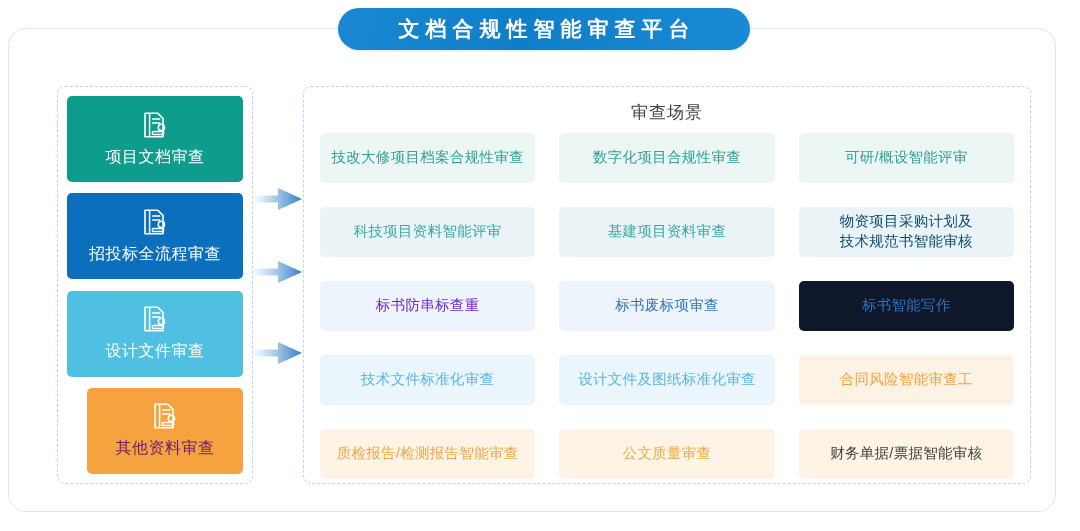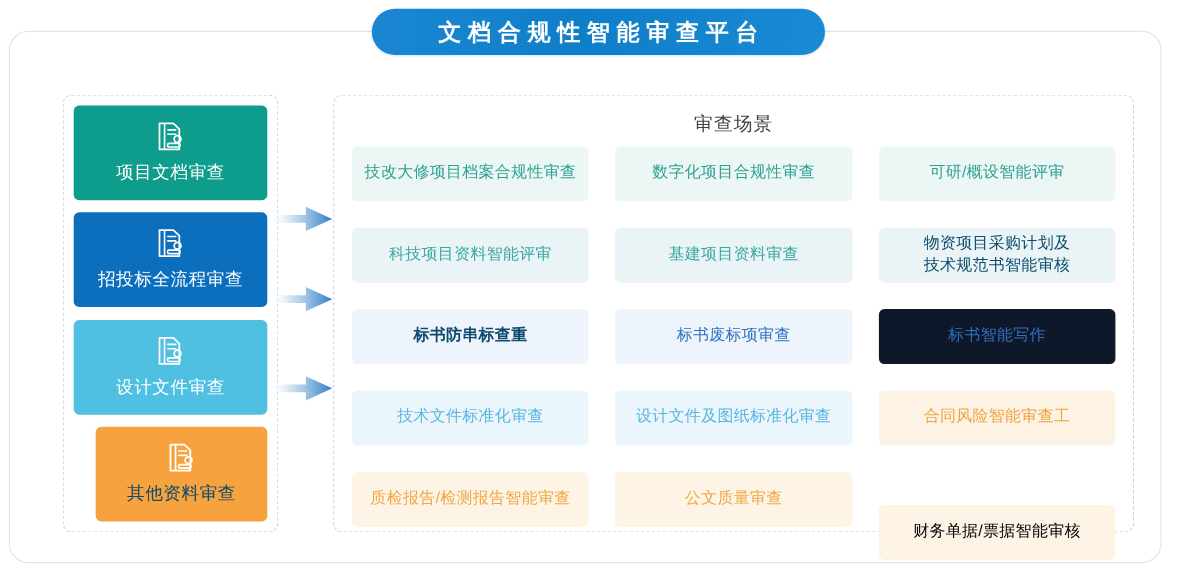--- a/index.html
+++ b/index.html
@@ -169,21 +169,21 @@
       <div class="cat-card" style="background: rgb(79, 192, 226); color: rgb(255, 255, 255);">
         <span class="cat-icon"><svg width="26" height="28" viewBox="0 0 26 28" fill="none" aria-hidden="true">
             <path d="M3 2.2h12.6l5.4 5.1V25.8H3z" stroke="#ffffff" stroke-width="1.6" stroke-linejoin="round"></path>
             <path d="M7.6 2.6v22.8" stroke="#ffffff" stroke-width="1.5"></path>
             <path d="M10.6 8h7.2M10.6 12h7.2" stroke="#ffffff" stroke-width="1.5" stroke-linecap="round"></path>
             <circle cx="19.4" cy="16.4" r="3.1" stroke="#ffffff" stroke-width="1.6" fill="none"></circle>
             <rect x="10.4" y="20.4" width="11.2" height="3.2" rx="1.1" stroke="#ffffff" stroke-width="1.5" fill="none"></rect>
           </svg></span>
         <span class="cat-label">设计文件审查</span>
       </div>
-      <div class="cat-card" style="background: rgb(245, 162, 63); color: #0c4a6e; margin-left: 20px;">
+      <div class="cat-card" style="background: rgb(245, 162, 63); color: #701a75; margin-left: 20px;">
         <span class="cat-icon"><svg width="26" height="28" viewBox="0 0 26 28" fill="none" aria-hidden="true">
             <path d="M3 2.2h12.6l5.4 5.1V25.8H3z" stroke="#ffffff" stroke-width="1.6" stroke-linejoin="round"></path>
             <path d="M7.6 2.6v22.8" stroke="#ffffff" stroke-width="1.5"></path>
             <path d="M10.6 8h7.2M10.6 12h7.2" stroke="#ffffff" stroke-width="1.5" stroke-linecap="round"></path>
             <circle cx="19.4" cy="16.4" r="3.1" stroke="#ffffff" stroke-width="1.6" fill="none"></circle>
             <rect x="10.4" y="20.4" width="11.2" height="3.2" rx="1.1" stroke="#ffffff" stroke-width="1.5" fill="none"></rect>
           </svg></span>
         <span class="cat-label">其他资料审查</span>
       </div>
     </div>
@@ -225,23 +225,23 @@
 <div class="right-panel">
   <div class="scene-title">审查场景</div>
   <div class="grid" id="scene-grid">
       <div class="cell" style="background: rgb(236, 247, 245); color: rgb(47, 161, 147);"><span>技改大修项目档案合规性审查</span></div>
       <div class="cell" style="background: rgb(236, 247, 245); color: rgb(47, 161, 147);"><span>数字化项目合规性审查</span></div>
       <div class="cell" style="background: rgb(236, 247, 245); color: rgb(47, 161, 147);"><span>可研/概设智能评审</span></div>
       <div class="cell" style="background: rgb(234, 244, 246); color: rgb(58, 168, 163);"><span>科技项目资料智能评审</span></div>
       <div class="cell" style="background: rgb(234, 244, 246); color: rgb(58, 168, 163);"><span>基建项目资料审查</span></div>
       <div class="cell" style="background: rgb(234, 244, 246); color: #0c4a6e;"><span>物资项目采购计划及
 技术规范书智能审核</span></div>
-      <div class="cell" style="background: rgb(238, 244, 251); color: #0c4a6e; font-weight: bold;"><span>标书防串标查重</span></div>
+      <div class="cell" style="background: rgb(238, 244, 251); color: #6d28d9;"><span>标书防串标查重</span></div>
       <div class="cell" style="background: rgb(238, 244, 251); color: rgb(46, 114, 189);"><span>标书废标项审查</span></div>
       <div class="cell" style="background: #0f172a; color: rgb(46, 114, 189);"><span>标书智能写作</span></div>
       <div class="cell" style="background: rgb(234, 246, 251); color: rgb(90, 182, 224);"><span>技术文件标准化审查</span></div>
       <div class="cell" style="background: rgb(234, 246, 251); color: rgb(90, 182, 224);"><span>设计文件及图纸标准化审查</span></div>
       <div class="cell" style="background: rgb(253, 243, 228); color: rgb(240, 163, 63);"><span>合同风险智能审查工</span></div>
       <div class="cell" style="background: rgb(253, 244, 230); color: rgb(240, 168, 69);"><span>质检报告/检测报告智能审查</span></div>
       <div class="cell" style="background: rgb(253, 244, 230); color: rgb(240, 168, 69);"><span>公文质量审查</span></div>
-      <div class="cell" style="background: rgb(253, 244, 230); color: #000000; margin-top: 30px;"><span>财务单据/票据智能审核</span></div>
+      <div class="cell" style="background: rgb(253, 244, 230); color: #404040;"><span>财务单据/票据智能审核</span></div>
     </div>
 </div>
 
 </body></html>

